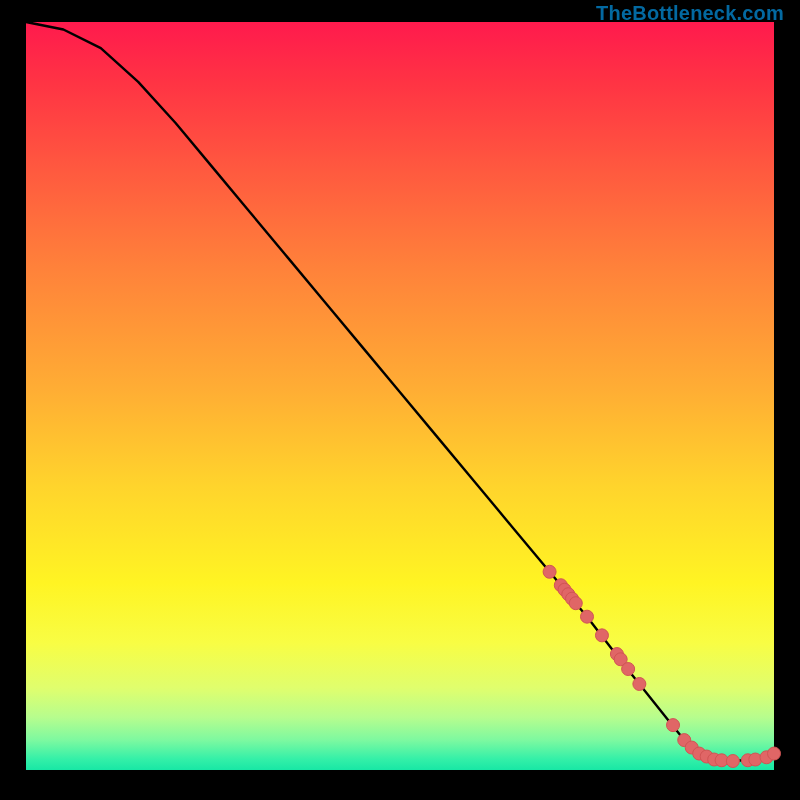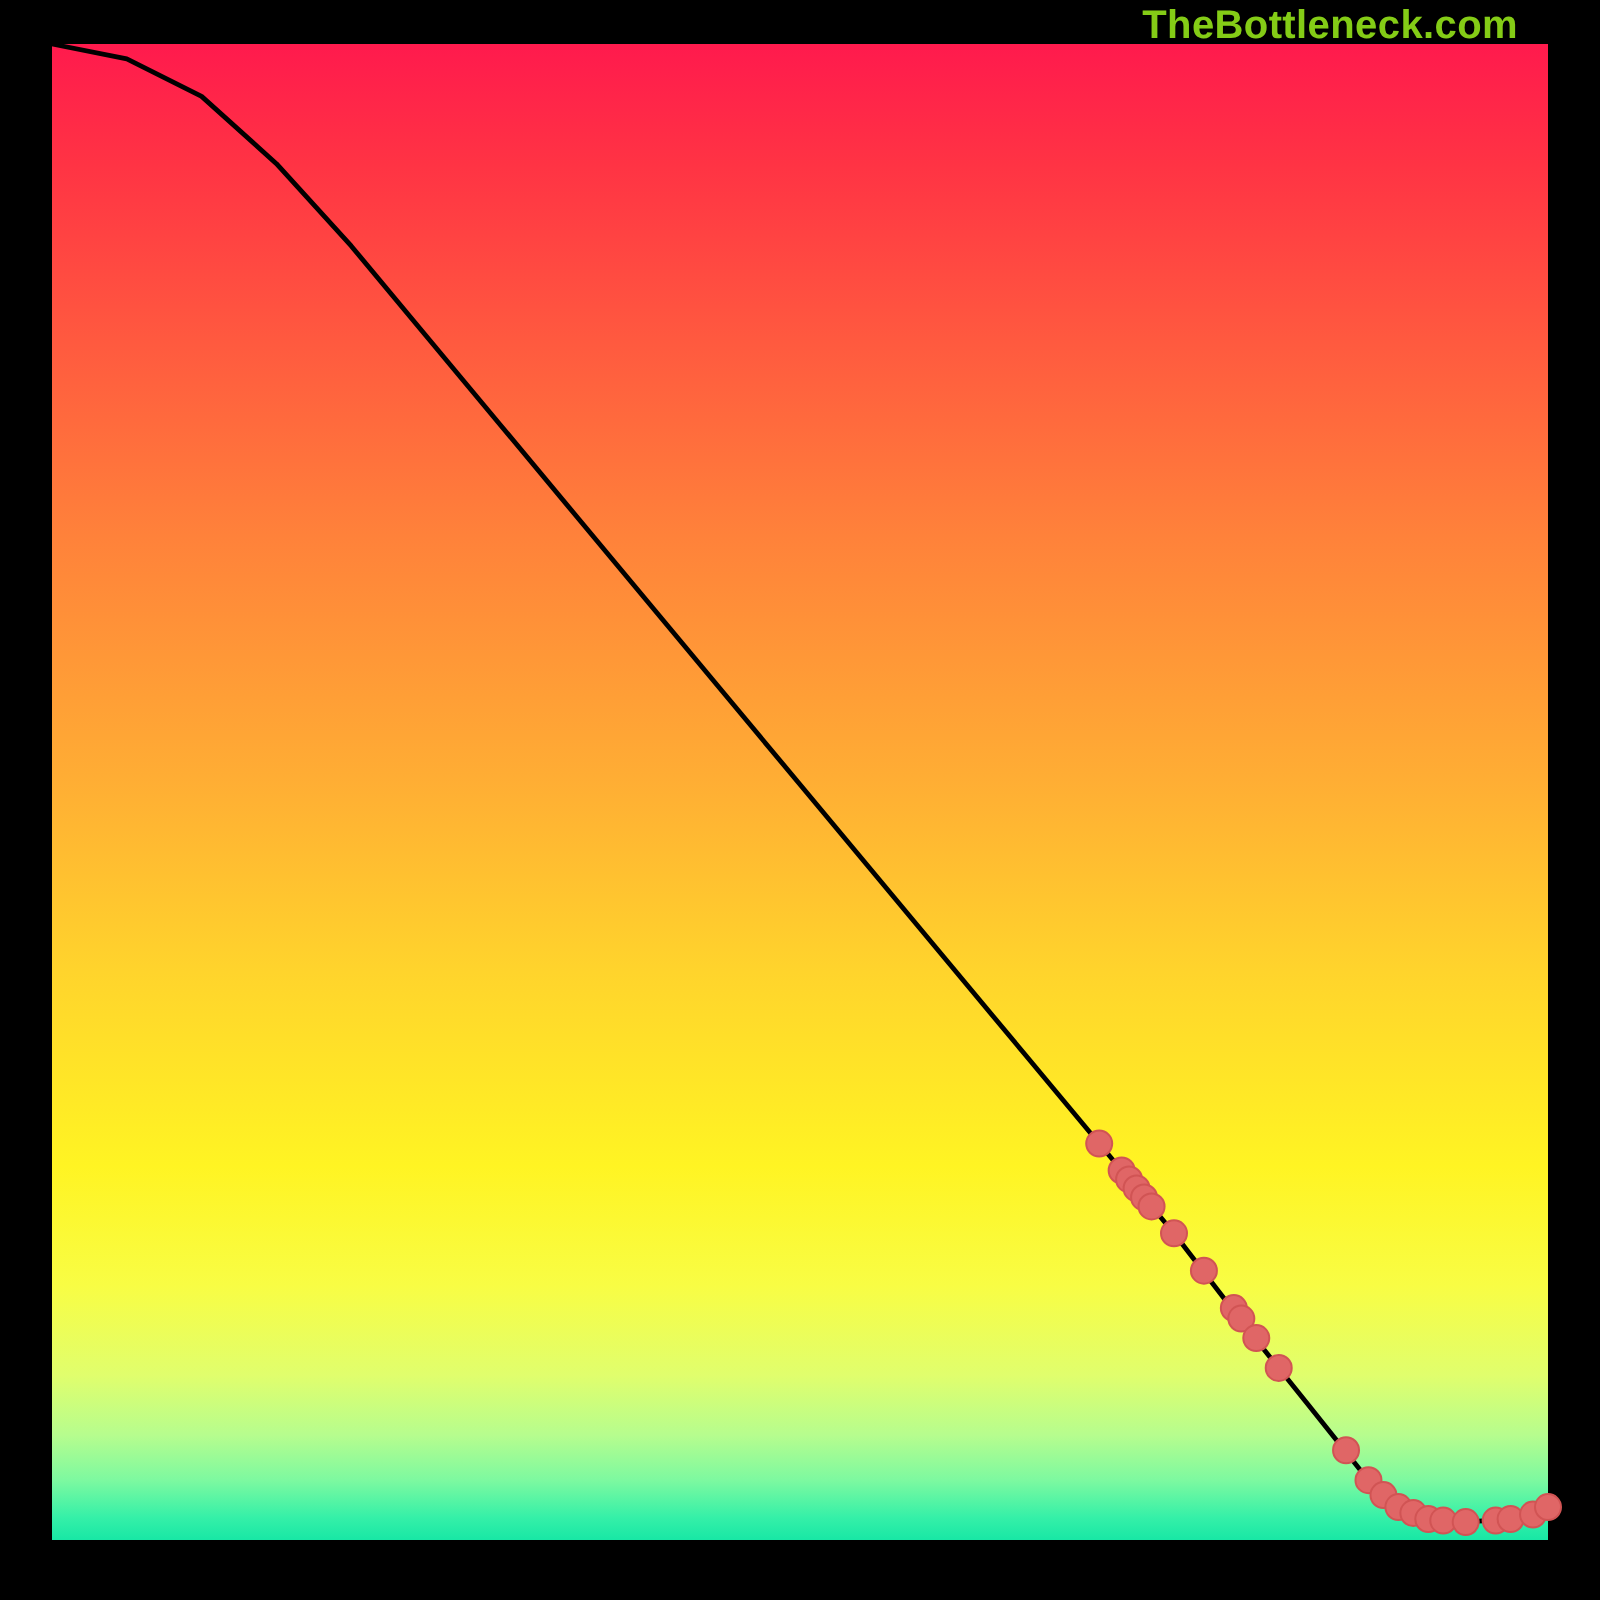--- a/index.html
+++ b/index.html
@@ -37,22 +37,22 @@
       #e0fe6d 89%,
       #b6fd8e 93%,
       #7df9a0 96%,
       #35f0a8 98.5%,
       #18e7a5 100%
     );
   }
   .watermark {
     position: absolute;
     top: 2px;
-    right: 41px;
-    color: #84cc16;
+    right: 16px;
+    color: #0369a1;
     font-size: 20px;
     font-weight: 600;
     letter-spacing: 0.2px;
     user-select: none;
   }
   svg.curve {
     position: absolute;
     left: 0;
     top: 0;
     width: 748px;

